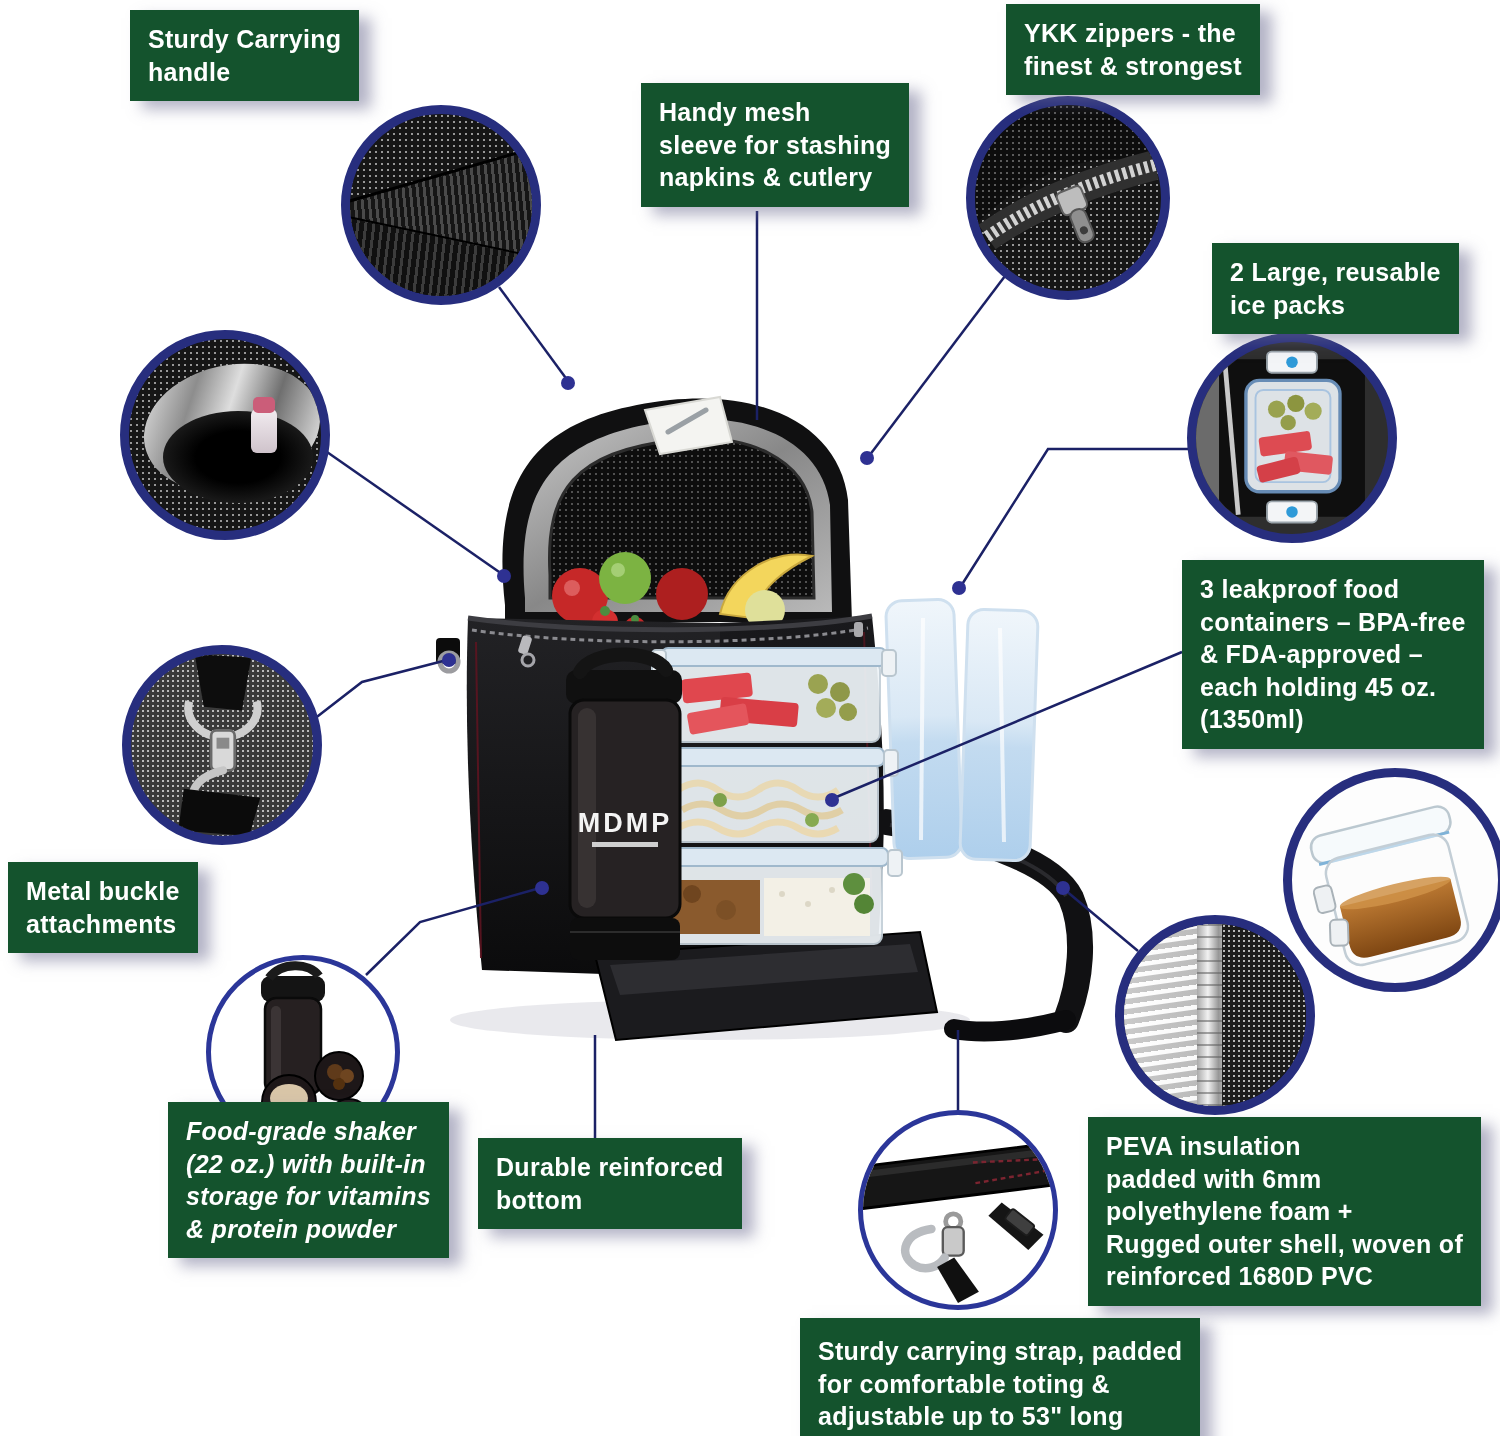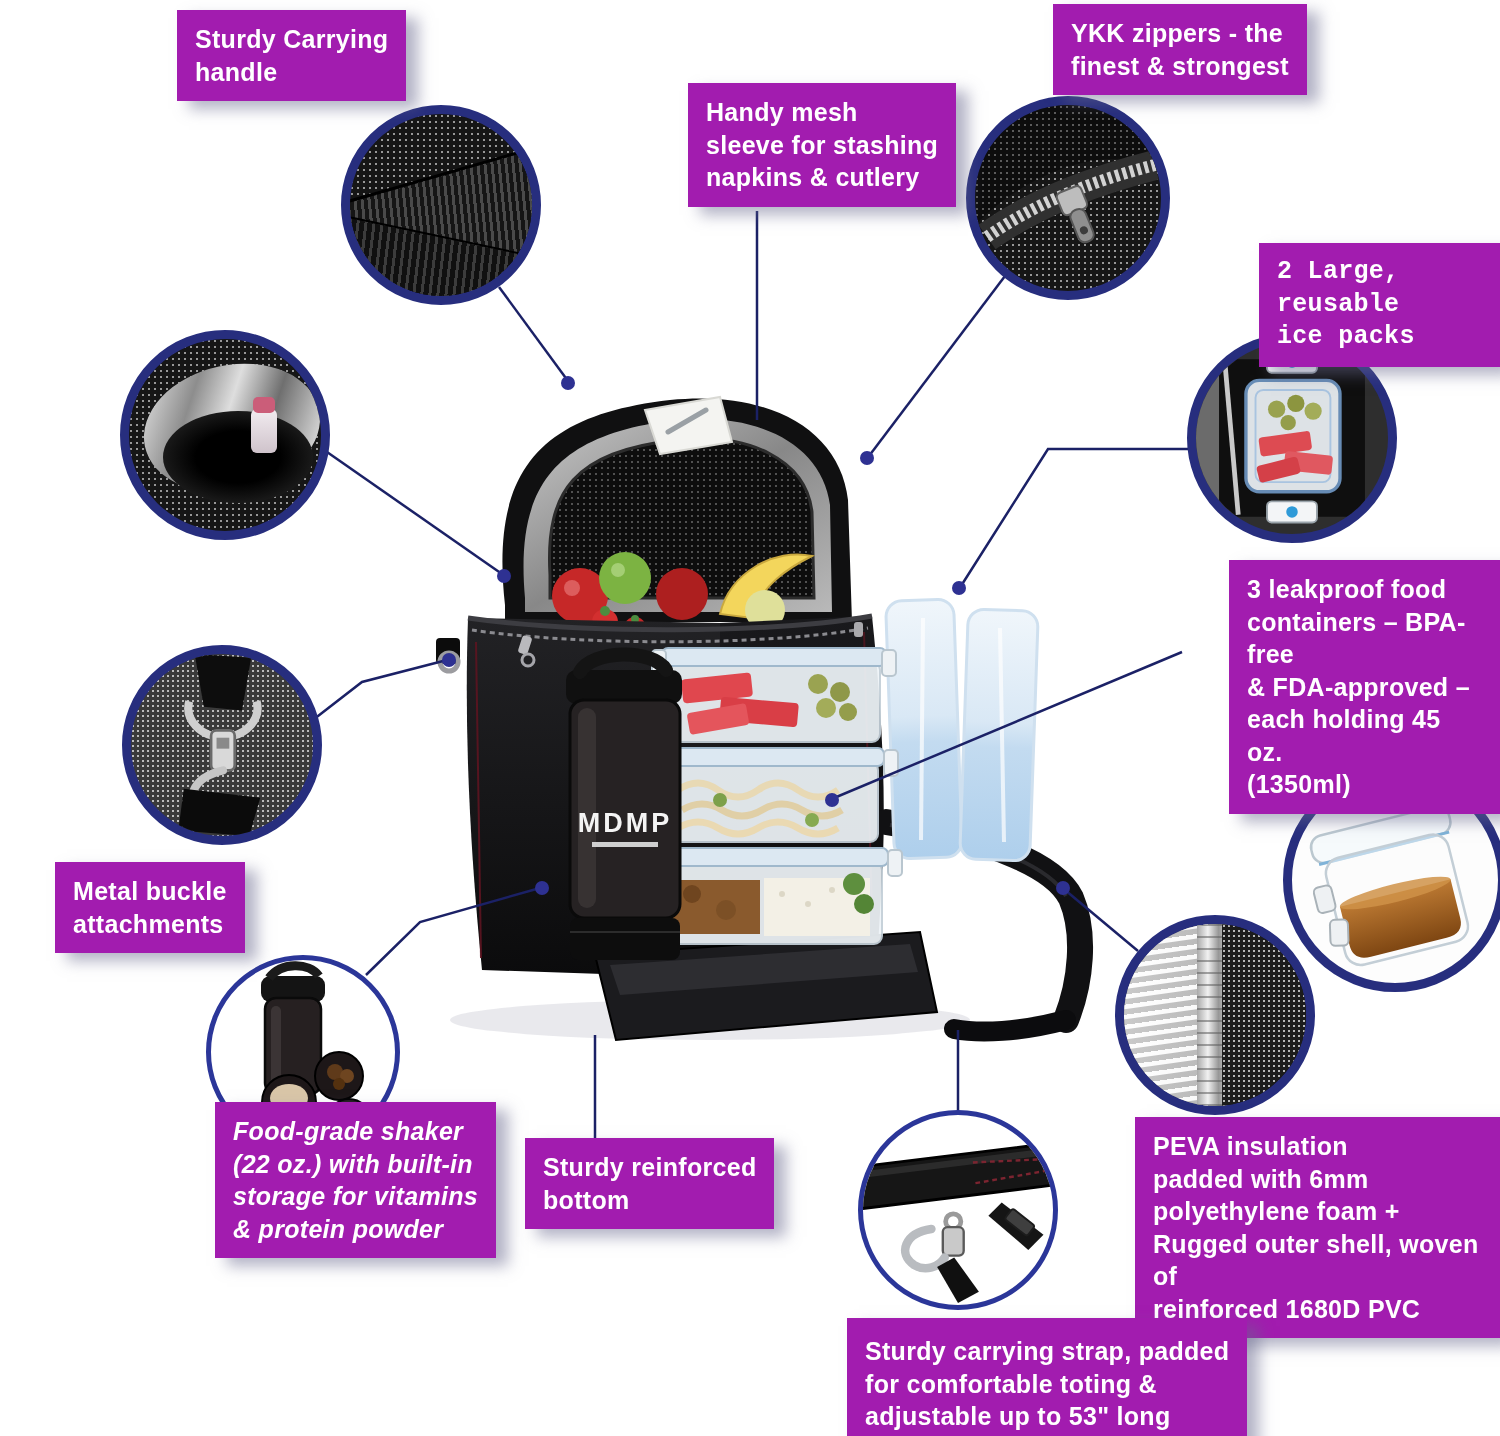--- a/index.html
+++ b/index.html
@@ -2,26 +2,25 @@
 <html><head>
 <meta charset="utf-8">
 <style>
   html,body{margin:0;padding:0;background:#fff;}
   .canvas{
     position:relative;width:1500px;height:1436px;background:#ffffff;overflow:hidden;
     font-family:"Liberation Sans","DejaVu Sans",sans-serif;
   }
   
   .callout{
-    position:absolute;background:#a21caf;color:#fff;
+    position:absolute;background:#14532d;color:#fff;
     font-size:25px;line-height:1.3;font-weight:700;letter-spacing:.3px;
     padding:13px 18px;white-space:pre-line;
     box-shadow:12px 8px 14px rgba(104,104,142,.5);
     z-index:40;
-    margin-left:47px;
   }
   
   .circle{
     position:absolute;border-radius:50%;border:9px solid #272e7e;
     overflow:hidden;background:#1a1a1a;z-index:30;box-sizing:border-box;
   }
   .circle.thin{border-width:5px;border-color:#2b3699;background:#fff;}
   .mesh{
     background-color:#161616;
     background-image:radial-gradient(circle at 2px 2px, rgba(195,195,195,.75) 1.1px, transparent 1.5px);
@@ -362,38 +361,38 @@
 handle</div>
 
   <div class="callout" style="left:1006px;top:4px;">YKK zippers - the
 finest &amp; strongest</div>
 
   <div class="callout" style="left:641px;top:83px;">Handy mesh
 sleeve for stashing
 napkins &amp; cutlery</div>
 
 
-  <div class="callout" style="left:1212px;top:243px;font-family:Liberation Mono, monospace;">2 Large, reusable
+  <div class="callout" style="left:1212px;top:243px;">2 Large, reusable
 ice packs</div>
 
   <div class="callout" style="left:1182px;top:560px;">3 leakproof food
 containers – BPA-free
 &amp; FDA-approved –
 each holding 45 oz.
 (1350ml)</div>
 
   <div class="callout" style="left:8px;top:862px;">Metal buckle
 attachments</div>
 
   <div class="callout" style="left:168px;top:1102px;font-style:italic;">Food-grade shaker
 (22 oz.)  with built-in
 storage for vitamins
 &amp; protein powder</div>
 
-  <div class="callout" style="left:478px;top:1138px;">Sturdy reinforced
+  <div class="callout" style="left:478px;top:1138px;">Durable reinforced
 bottom</div>
 
   <div class="callout" style="left:1088px;top:1117px;">PEVA insulation
 padded with 6mm
 polyethylene foam +
 Rugged outer shell, woven of
 reinforced 1680D PVC</div>
 
   <div class="callout" style="left:800px;top:1318px;padding:17px 18px;">Sturdy carrying strap, padded
 for comfortable toting &amp;

